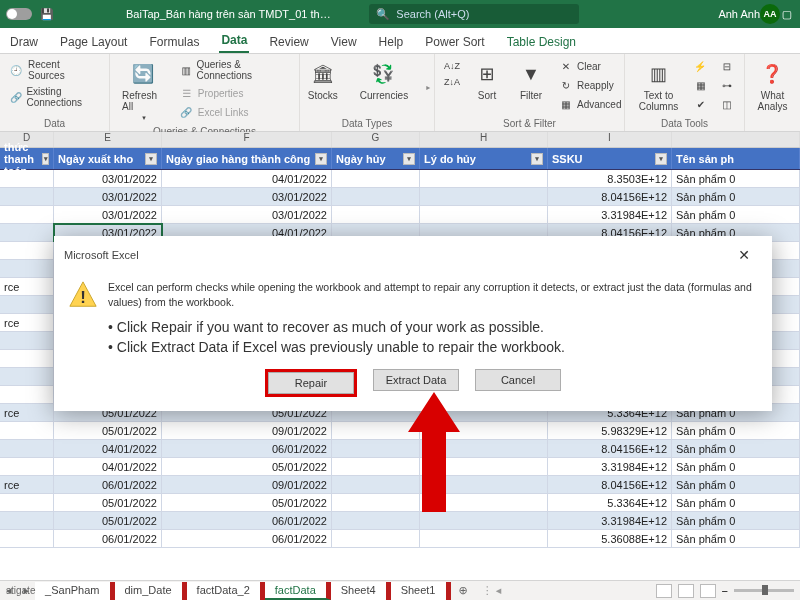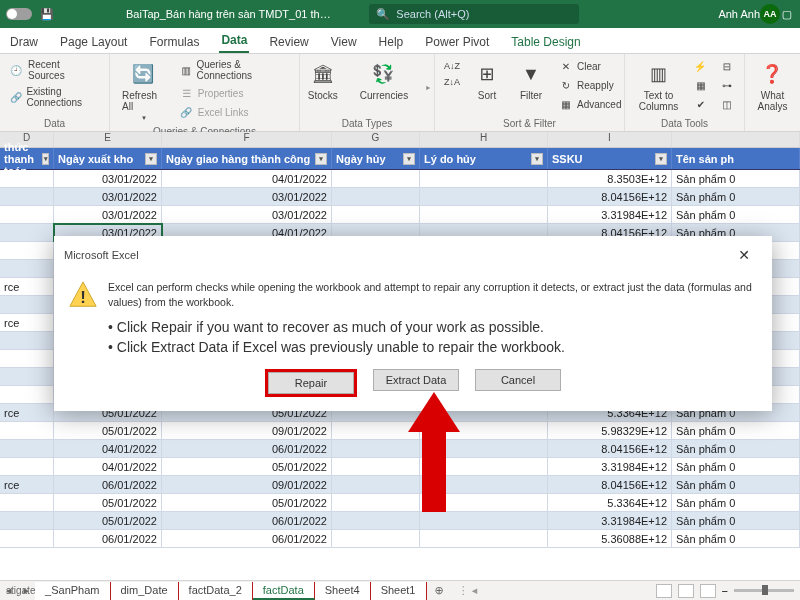--- a/index.html
+++ b/index.html
@@ -41,21 +41,21 @@
   .hcell .dd { width:12px; height:12px; background:#e8e8e8; color:#555; display:flex; align-items:center; justify-content:center; font-size:7px; border:1px solid #bbb;}
 
   .data-row { display:flex; height:18px; font-size:11px; color:#222;}
   .data-row.odd { background:#DCE6F1;}
   .data-row .cell { border-right:1px solid #d0d7e5; border-bottom:1px solid #d0d7e5; display:flex; align-items:center; padding:0 4px; overflow:hidden; white-space:nowrap;}
   .cell.right { justify-content:flex-end;}
   .selected-cell { outline:2px solid #217346; outline-offset:-1px;}
 
   .sheet-tabs { position:absolute; bottom:0; left:0; right:0; height:20px; background:#f3f2f1; border-top:1px solid #d4d4d4; display:flex; align-items:center; font-size:11px;}
   .sheet-tabs .nav { padding:0 6px; color:#666; cursor:pointer;}
-  .sheet-tabs .stab { padding:2px 10px; border-right:1px solid #b91c1c; background:#fff; color:#444; cursor:pointer;}
+  .sheet-tabs .stab { padding:2px 10px; border-right:5px solid #b91c1c; background:#fff; color:#444; cursor:pointer;}
   .sheet-tabs .stab.active { border-bottom:2px solid #217346; color:#217346;}
   .sheet-tabs .add { padding:0 8px; color:#666; cursor:pointer;}
   .sheet-tabs .right-controls { margin-left:auto; display:flex; align-items:center; gap:6px; padding-right:6px;}
   .view-btn { width:16px; height:14px; border:1px solid #bbb; background:#fff;}
   .zoom-slider { width:60px; height:3px; background:#bbb; position:relative;}
   .zoom-slider::after{content:''; width:6px; height:10px; background:#666; position:absolute; top:-4px; left:28px;}
 
   
   .dialog { position:absolute; top:236px; left:54px; width:718px; background:#fff; box-shadow:0 4px 24px rgba(0,0,0,.35); font-size:11px; color:#333;}
   .dialog .title { padding:7px 10px; display:flex; justify-content:space-between; align-items:center; font-size:11px; color:#444;}
@@ -95,21 +95,21 @@
 </div>
 
 <div class="ribbon-tabs" id="ribbon-tabs">
     <div class="tab">Draw</div>
     <div class="tab">Page Layout</div>
     <div class="tab">Formulas</div>
     <div class="tab active">Data</div>
     <div class="tab">Review</div>
     <div class="tab">View</div>
     <div class="tab">Help</div>
-    <div class="tab">Power Pivot</div>
+    <div class="tab">Power Sort</div>
     <div class="tab table">Table Design</div>
   </div>
 
 <div class="ribbon">
   <div class="ribbon-group" style="width:110px">
     <div class="body">
         <div class="rstack">
       <div class="rbtn">
             <span class="ico">🕘</span>
             <span>Recent Sources</span>

